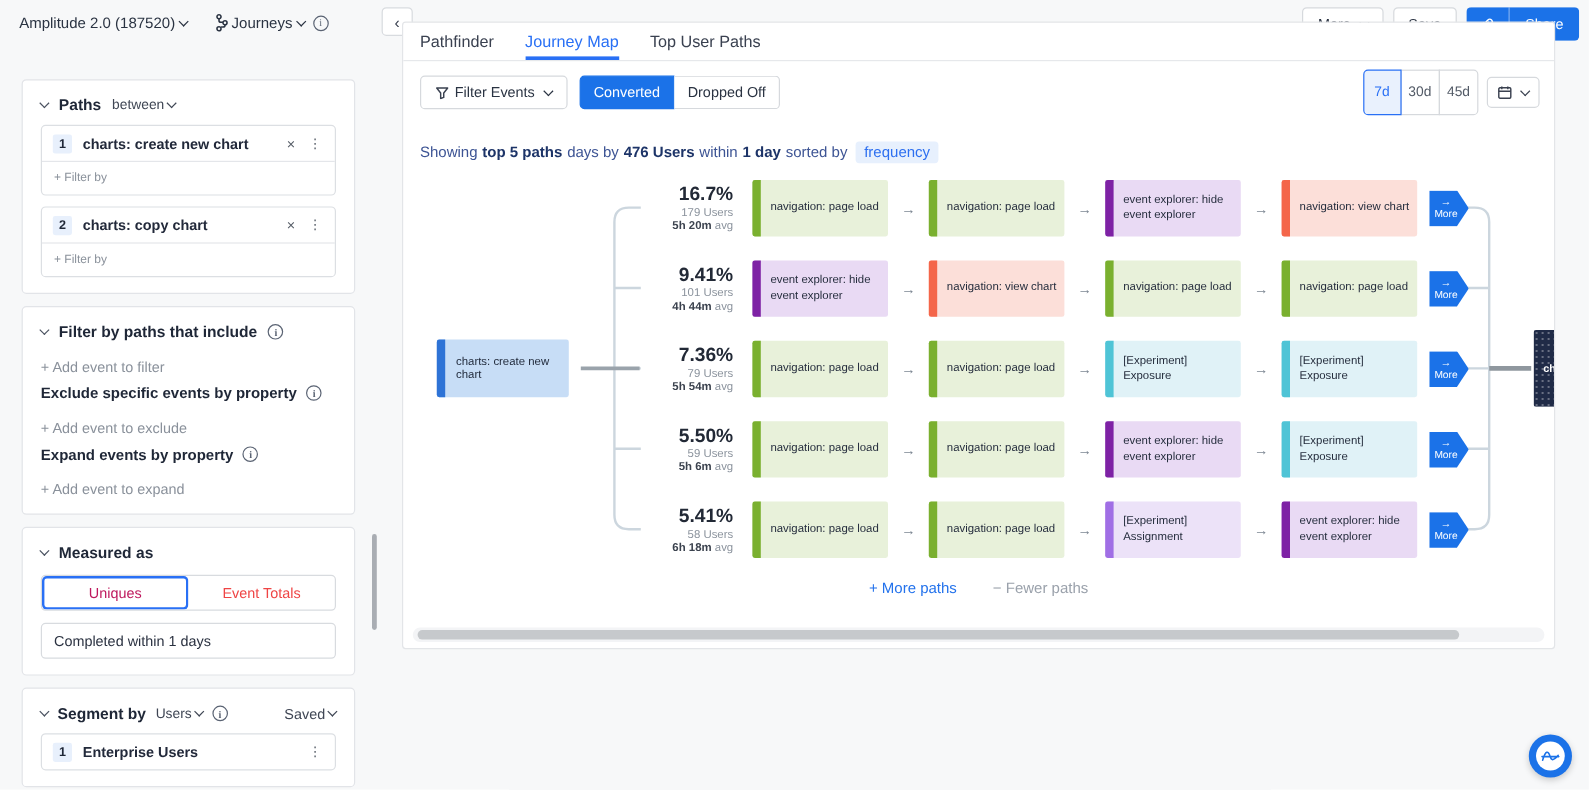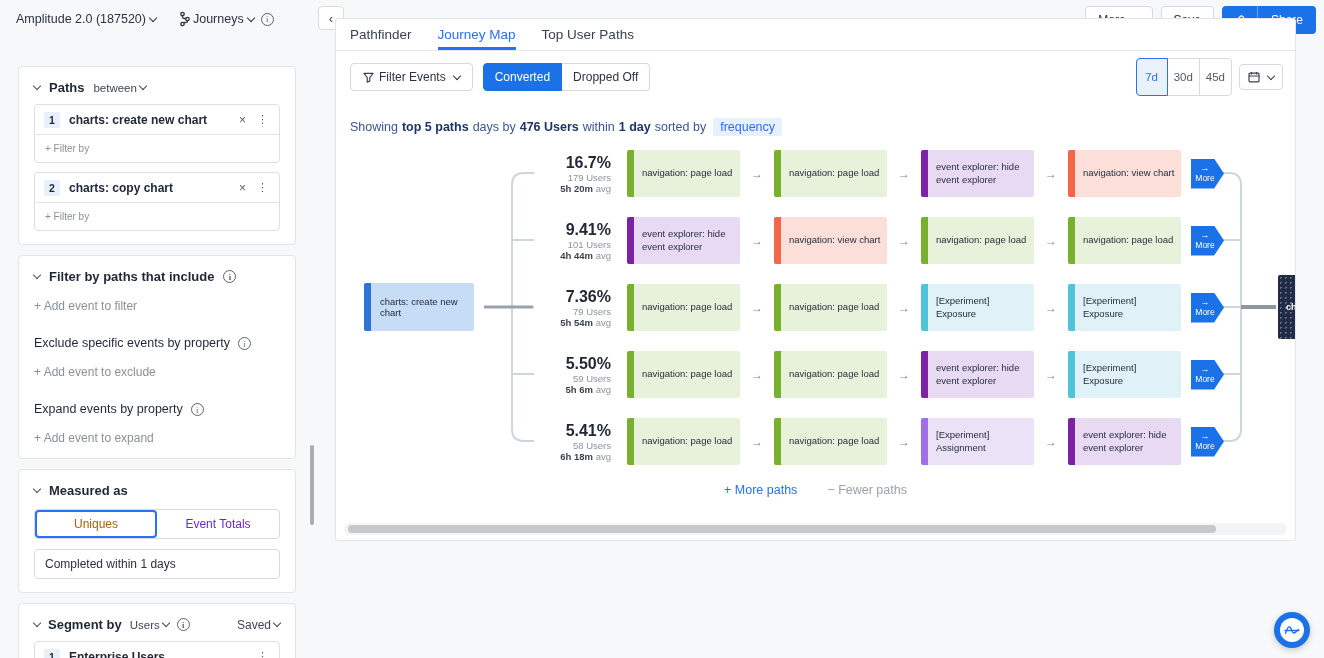--- a/index.html
+++ b/index.html
@@ -27,24 +27,24 @@
   .hdr-chev{width:6px;height:6px;border-right:1.4px solid #4a5260;border-bottom:1.4px solid #4a5260;transform:rotate(45deg);margin-top:-3px}
   .hdr-sub{font-size:11.5px;font-weight:400;color:#3f4654;display:flex;align-items:center}
   .event-group{border:1px solid #dcdfe3;border-radius:4px;margin-top:9px}
   .event-row{height:29px;display:flex;align-items:center;gap:9px;padding:0 9px}
   .idx-badge{width:16px;height:16px;background:#e8f0fc;border-radius:2px;display:flex;align-items:center;justify-content:center;font-size:10.5px;font-weight:700;color:#1f2737}
   .event-name{flex:1;font-size:12px;font-weight:700;color:#22293a;white-space:nowrap;overflow:hidden}
   .row-x{font-size:12px;color:#565d67;cursor:pointer}
   .row-kebab{font-size:11px;color:#565d67;cursor:pointer;padding:0 2px}
   .filter-row{height:28px;border-top:1px solid #e4e6ea;display:flex;align-items:center;padding:0 10px;font-size:10px;color:#8a919b;cursor:pointer}
   .action-link{font-size:12px;color:#8a919b;margin-top:15px;cursor:pointer}
-  .sec-title{display:flex;align-items:flex-end;gap:8px;font-size:12.5px;font-weight:400;color:#1f2737;margin-top:23px}
+  .sec-title{display:flex;align-items:flex-start;gap:8px;font-size:12.5px;font-weight:700;color:#1f2737;margin-top:8px}
   .seg-toggle{display:flex;border:1px solid #d8dbdf;border-radius:4px;height:30px;margin-top:11px;overflow:visible}
-  .seg-opt{flex:1;display:flex;align-items:center;justify-content:center;font-size:12px;color:#6d28d9;cursor:pointer}
-  .seg-opt.active{box-shadow:inset 0 0 0 2px #2970f5;border-radius:4px;color:#a16207}
+  .seg-opt{flex:1;display:flex;align-items:center;justify-content:center;font-size:12px;color:#ef4444;cursor:pointer}
+  .seg-opt.active{box-shadow:inset 0 0 0 2px #2970f5;border-radius:4px;color:#be185d}
   .completed-box{border:1px solid #d8dbdf;border-radius:4px;height:30px;margin-top:10px;display:flex;align-items:center;padding:0 10px;font-size:12px;color:#2a3140;cursor:pointer}
   .seg-by-hdr{display:flex;align-items:center;gap:8px}
   .saved{margin-left:auto;font-size:12px;font-weight:400;color:#3f4654;display:flex;align-items:center;cursor:pointer}
   .sb-scroll{position:absolute;left:310px;top:445px;width:4px;height:80px;background:#a9adb3;border-radius:2px}
 
   
   .main{position:absolute;left:335px;top:18px;width:961px;height:523px;background:#fff;border:1px solid #e3e5e8;border-radius:3px;overflow:hidden}
   .tabs{height:32px;border-bottom:1px solid #e6e8eb;display:flex;gap:26px;padding:0 14px}
   .tab{display:flex;align-items:center;font-size:13.5px;color:#3a4150;border-bottom:3px solid transparent;padding-top:2px;cursor:pointer}
   .tab.active{color:#2970f5;border-color:#2970f5}

